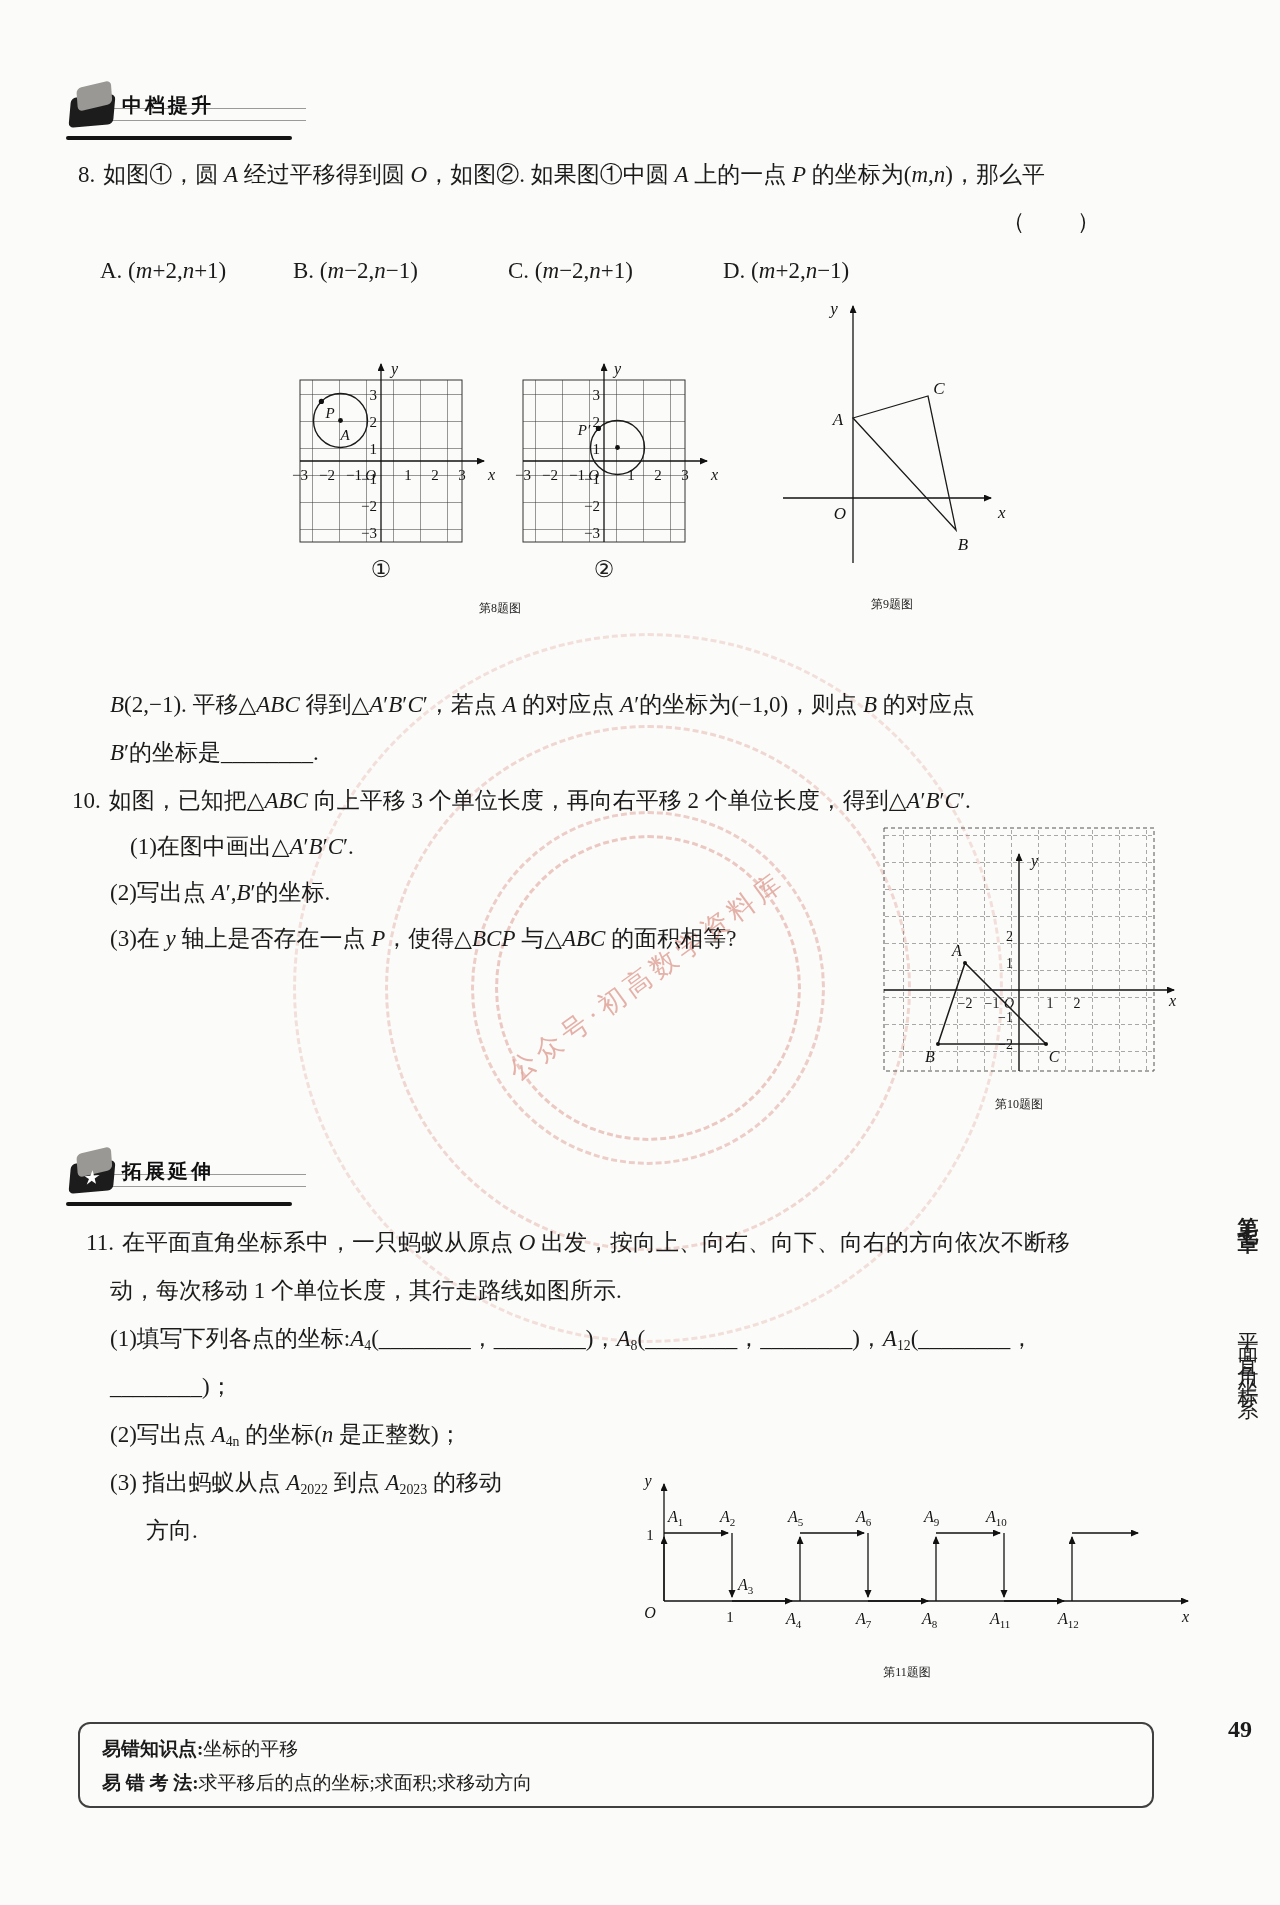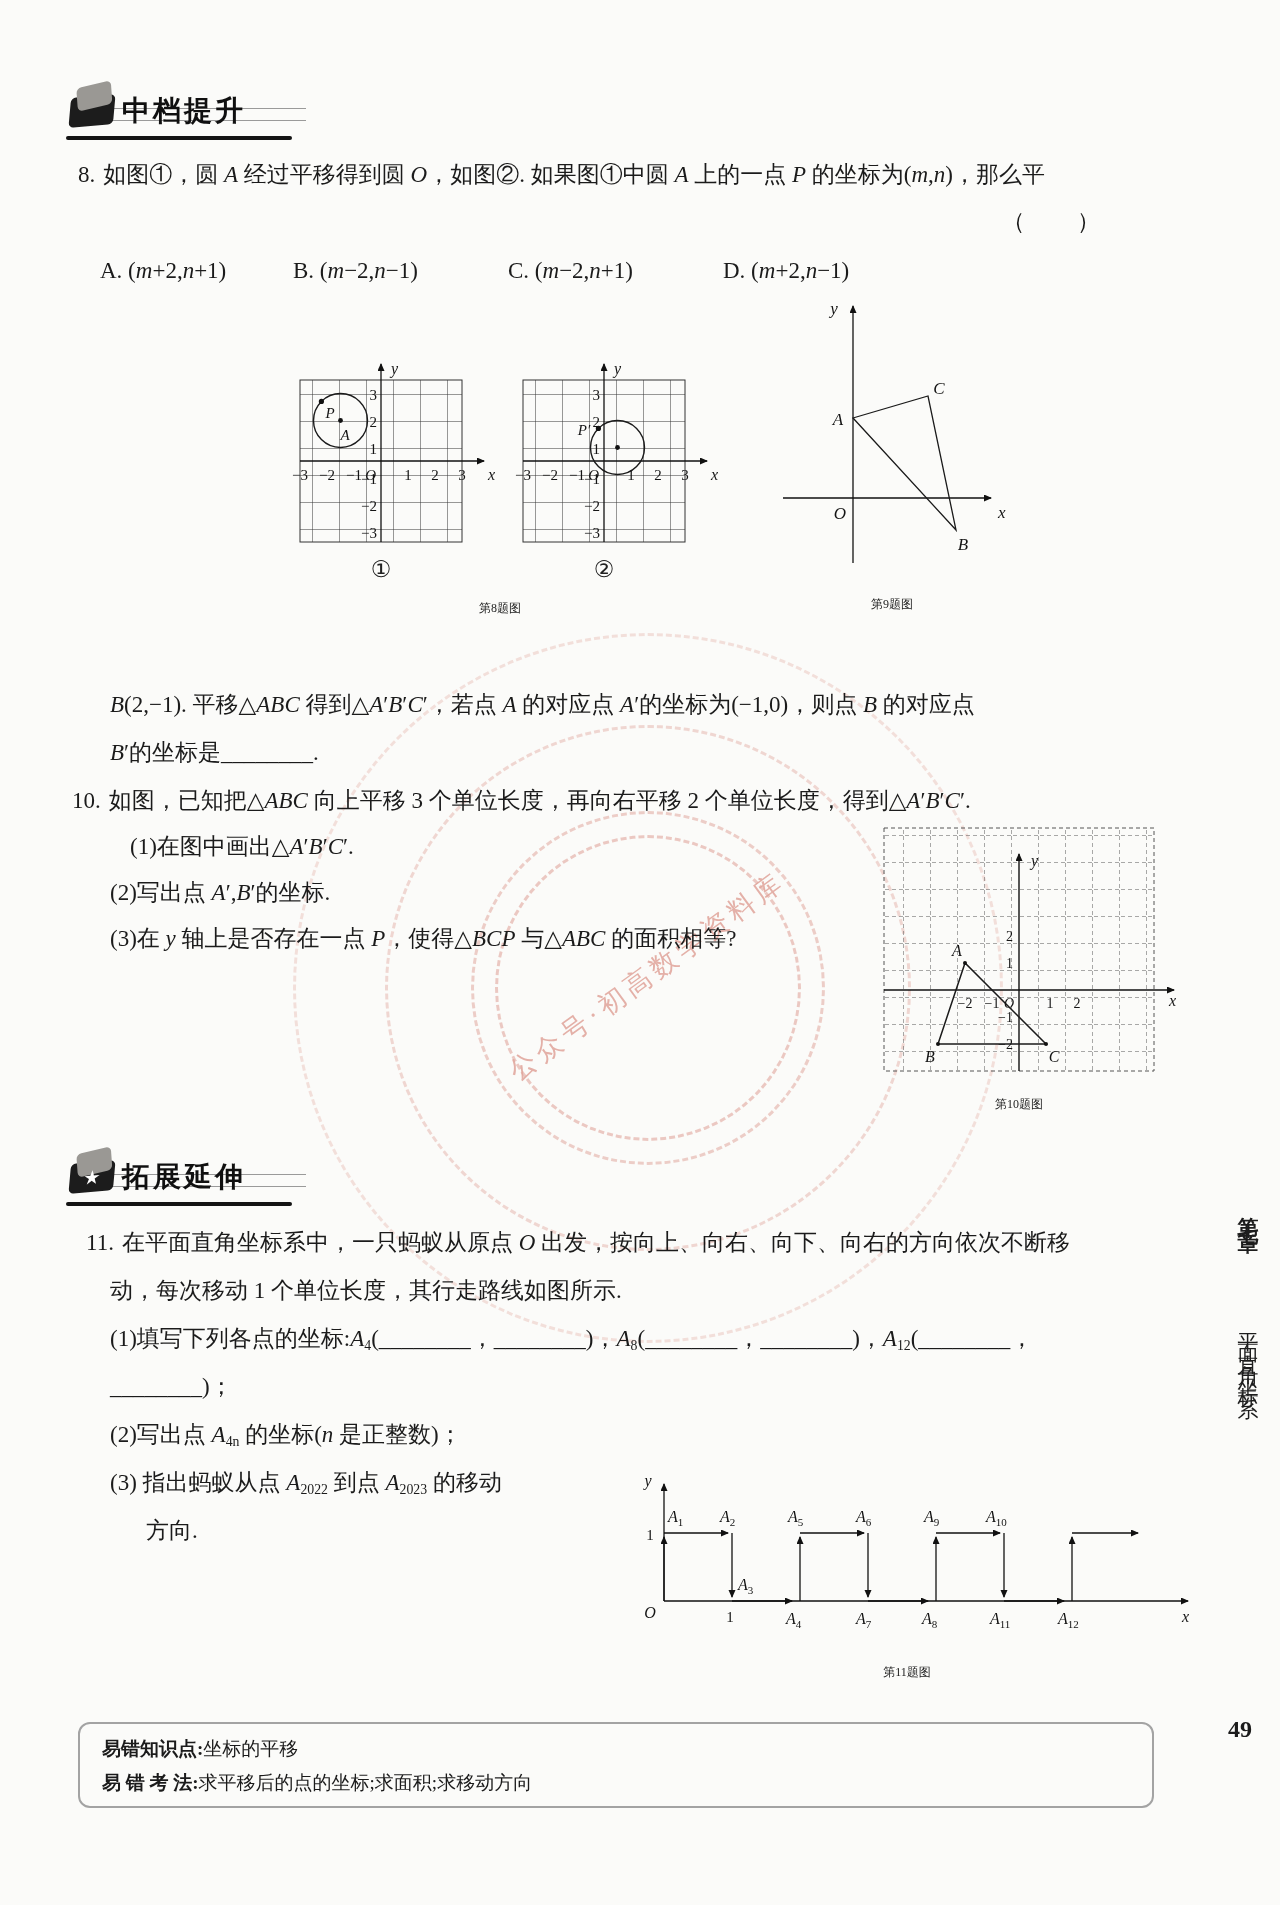--- a/index.html
+++ b/index.html
@@ -8,33 +8,33 @@
         font-family:"Liberation Serif","DejaVu Serif",serif;color:#1b1b1b;}
   .tl{position:absolute;white-space:pre;font-size:23px;line-height:33px;color:#1b1b1b;}
   .tl .num{margin-right:8px;}
   .mi{font-style:italic;}
   .ms{font-size:0.60em;vertical-align:-0.28em;}
   .cap{position:absolute;font-size:12px;text-align:center;color:#222;}
   .circled{font-size:23px;}
   
   .badge{position:absolute;height:50px;}
   .badge .bar{position:absolute;left:0;bottom:-4px;height:4px;width:100%;background:#141414;border-radius:2px;}
-  .badge .txt{position:absolute;left:56px;top:6px;font-size:28px;font-weight:bold;letter-spacing:3px;color:#101010;
+  .badge .txt{position:absolute;left:56px;top:6px;font-size:20px;font-weight:bold;letter-spacing:3px;color:#101010;
               font-family:"Liberation Serif","DejaVu Serif",serif;}
   .badge .thin1,.badge .thin2{position:absolute;left:40px;height:1px;background:#9a9a9a;width:200px;}
   .badge .thin1{top:22px;} .badge .thin2{top:34px;}
   .badge-icon{position:absolute;left:4px;top:10px;width:44px;height:30px;background:#1c1c1c;border-radius:5px;
               transform:skewX(-10deg) rotate(-5deg);z-index:2;display:flex;align-items:center;justify-content:center;}
   .badge-icon:before{content:"";position:absolute;left:6px;top:-12px;width:34px;height:24px;background:#9a9894;
                      border-radius:5px;z-index:-1;transform:rotate(-9deg);}
   .badge-icon .star{color:#ffffff;font-size:19px;line-height:1;}
   
   .paren{position:absolute;font-size:23px;letter-spacing:2px;}
   
-  .footbox{position:absolute;left:78px;top:1722px;width:1072px;height:82px;border:2px solid #a3a3a3;border-radius:12px;}
+  .footbox{position:absolute;left:78px;top:1722px;width:1072px;height:82px;border:2px solid #404040;border-radius:12px;}
   .footbox .row{position:absolute;left:22px;font-size:19px;white-space:pre;}
   .footbox .row b{font-weight:bold;}
   .r1{top:12px;} .r2{top:46px;}
   
   .vtext{position:absolute;writing-mode:vertical-rl;text-orientation:upright;color:#1d1d1d;}
   .chapter{left:1234px;top:1200px;font-size:21px;font-weight:600;letter-spacing:7px;}
   .vtitle{left:1234px;top:1316px;font-size:21px;letter-spacing:11px;}
   .pagenum{position:absolute;left:1228px;top:1716px;font-size:24px;font-weight:bold;}
   
   .wm{position:absolute;pointer-events:none;}

